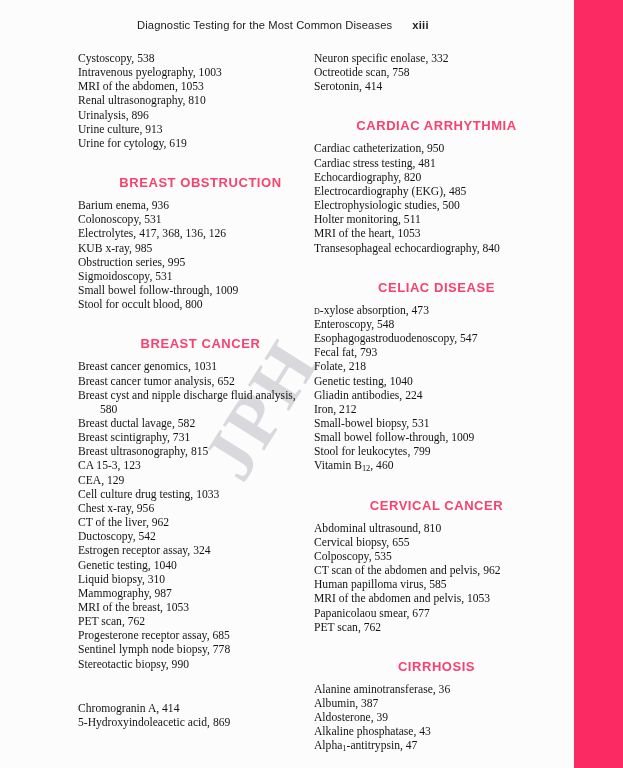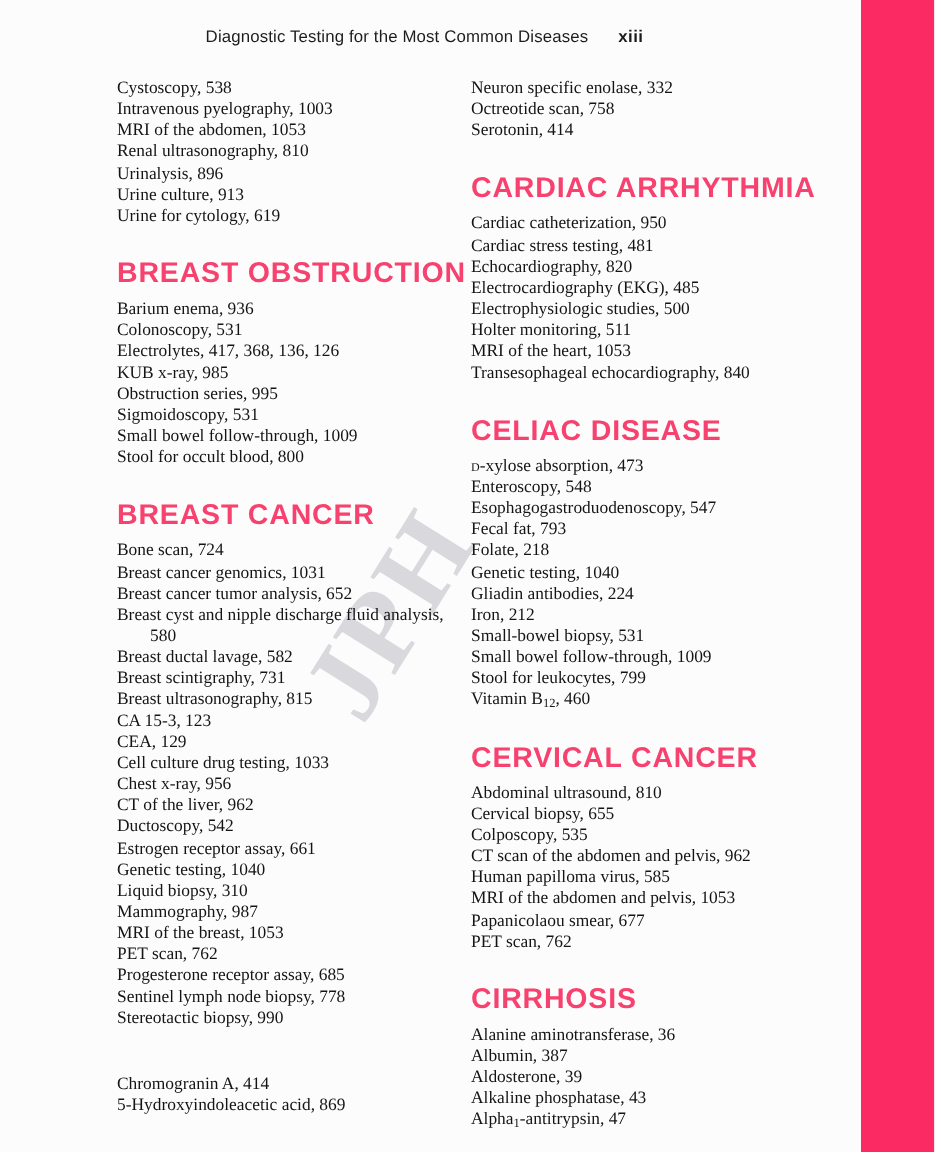--- a/index.html
+++ b/index.html
@@ -86,27 +86,28 @@
     z-index: 3;
   }
   #col-left  { left: 78px; }
   #col-right { left: 314px; }
 
   .section { margin: 0; }
 
   .section-heading {
     font-family: "Liberation Sans", "DejaVu Sans", sans-serif;
     font-weight: bold;
-    font-size: 19px;
+    font-size: 13px;
     color: #f7416e;
     letter-spacing: 0.55px;
     margin: 0;
     padding: 0;
     line-height: 18px;
     white-space: nowrap;
+    text-align: center;
   }
 
   .entry-list {
     list-style: none;
     margin: 0;
     padding: 0;
   }
   .entry-list li {
     font-family: "Liberation Serif", "DejaVu Serif", serif;
     font-size: 11.6px;
@@ -172,34 +173,33 @@
           <li>Sigmoidoscopy, 531</li>
           <li>Small bowel follow-through, 1009</li>
           <li>Stool for occult blood, 800</li>
         </ul>
       </div>
       <div class="section">
         <div class="gap-before-heading"></div>
         <div class="section-heading">BREAST CANCER</div>
         <div class="gap-after-heading"></div>
         <ul class="entry-list">
-          <li>Bone scan, 724</li>
           <li>Breast cancer genomics, 1031</li>
           <li>Breast cancer tumor analysis, 652</li>
           <li>Breast cyst and nipple discharge fluid analysis,<span class="cont">580</span></li>
           <li>Breast ductal lavage, 582</li>
           <li>Breast scintigraphy, 731</li>
           <li>Breast ultrasonography, 815</li>
           <li>CA 15-3, 123</li>
           <li>CEA, 129</li>
           <li>Cell culture drug testing, 1033</li>
           <li>Chest x-ray, 956</li>
           <li>CT of the liver, 962</li>
           <li>Ductoscopy, 542</li>
-          <li>Estrogen receptor assay, 661</li>
+          <li>Estrogen receptor assay, 324</li>
           <li>Genetic testing, 1040</li>
           <li>Liquid biopsy, 310</li>
           <li>Mammography, 987</li>
           <li>MRI of the breast, 1053</li>
           <li>PET scan, 762</li>
           <li>Progesterone receptor assay, 685</li>
           <li>Sentinel lymph node biopsy, 778</li>
           <li>Stereotactic biopsy, 990</li>
         </ul>
       </div>

